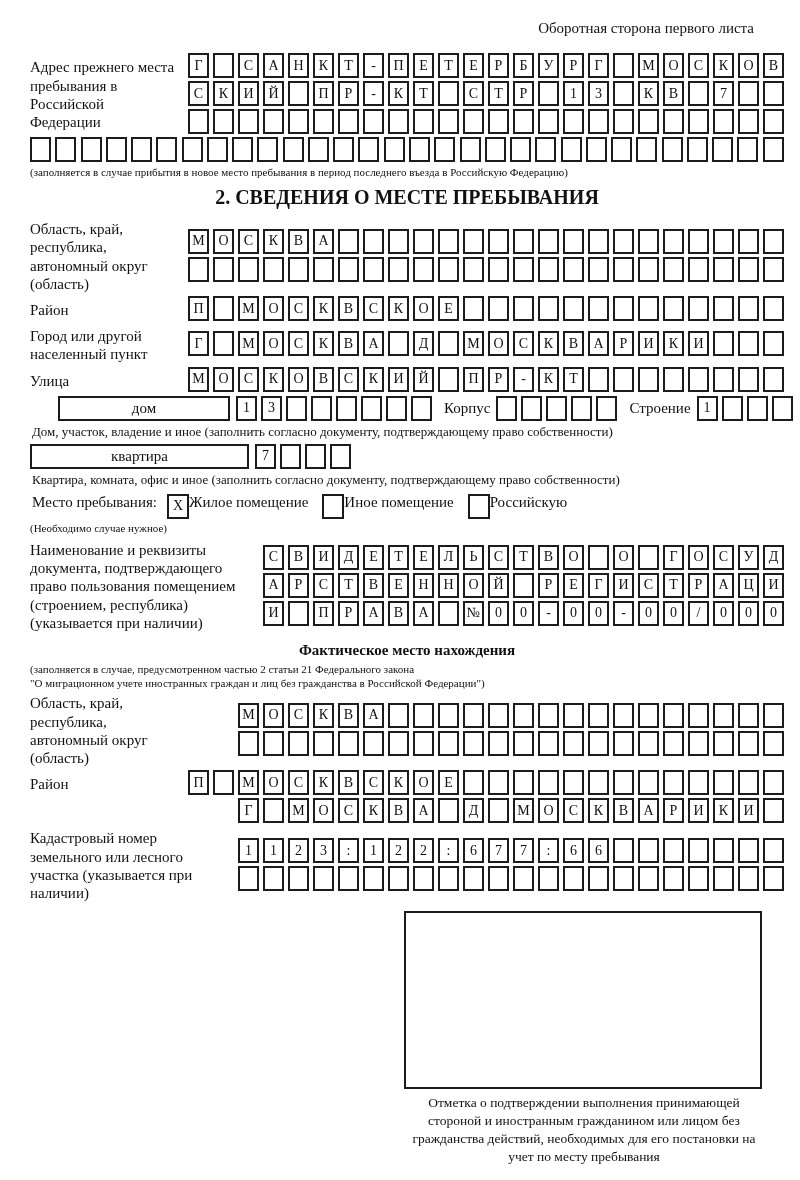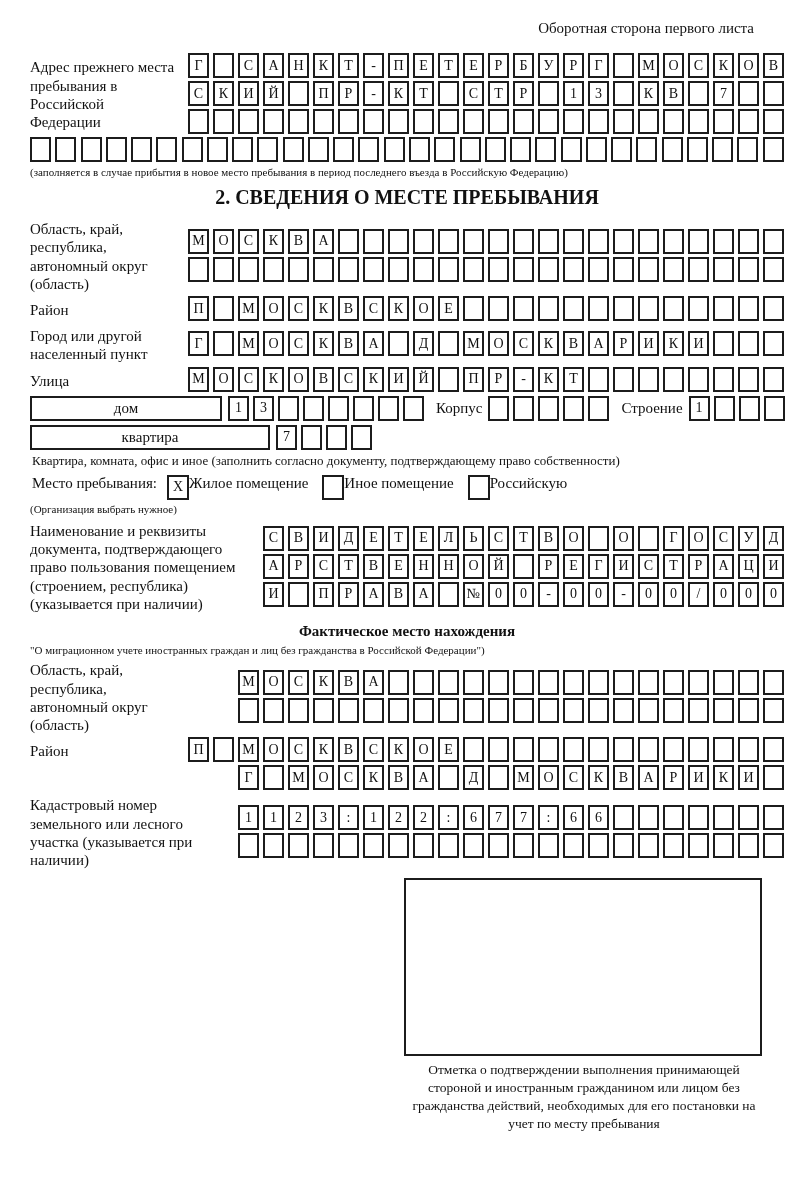--- a/index.html
+++ b/index.html
@@ -33,22 +33,22 @@
   .cnote { text-align:left; font-size:11px; margin:4px 0 2px 0; }
   .title { text-align:center; font-size:20px; font-weight:bold; margin:8px 0 8px 0; }
   .title.t2 { font-size:15px; margin:10px 0 4px 0; }
 
   .house-row { display:flex; align-items:center; margin:4px 0 2px 0; }
   .bigbox {
     height:25px; border:2px solid #1c1c1c;
     display:flex; align-items:center; justify-content:center;
     font-size:15px; flex-shrink:0;
   }
-  .w168 { width:192px; margin-right:6px; }
-  .w200 { width:240px; margin-right:6px; }
+  .w168 { width:172px; margin-right:6px;margin-left:28px; }
+  .w200 { width:219px; margin-right:6px; }
   .inline-label { font-size:15px; margin:0 6px 0 12px; }
   .lnote { font-size:13px; margin:3px 0 4px 2px; }
 
   .stay-row { display:flex; align-items:flex-start; margin:6px 0 0 2px; font-size:15px; }
   .slabel { margin-right:10px; }
   .olabel { margin:0 14px 0 0; }
   .checkbox {
     width:22px; height:25px; border:2px solid #1c1c1c; flex-shrink:0;
     display:flex; align-items:center; justify-content:center; font-size:14px;
   }
@@ -361,20 +361,21 @@
         <div class="cell"></div>
       </div>
     <div class="inline-label">Строение</div>
     <div class="cells left">
         <div class="cell">1</div>
         <div class="cell"></div>
         <div class="cell"></div>
         <div class="cell"></div>
       </div>
   </div>
+  <div class="lnote">Дом, участок, владение и иное (заполнить согласно документу, подтверждающему право собственности)</div>
 
   <div class="house-row">
     <div class="bigbox w200">квартира</div>
     <div class="cells left">
         <div class="cell">7</div>
         <div class="cell"></div>
         <div class="cell"></div>
         <div class="cell"></div>
       </div>
   </div>
@@ -382,21 +383,21 @@
 
   <div class="stay-row">
     <span class="slabel">Место пребывания:</span>
     <span class="checkbox">X</span>
     <span class="olabel">Жилое помещение</span>
     <span class="checkbox"></span>
     <span class="olabel">Иное помещение</span>
     <span class="checkbox"></span>
     <span class="olabel">Российскую</span>
   </div>
-  <div class="cnote choose">(Организация выбрать нужное)</div>
+  <div class="cnote choose">(Необходимо случае нужное)</div>
 
   <div class="field f-top">
     <div class="flabel w212">Наименование и реквизиты документа, подтверждающего право пользования помещением (строением, республика) (указывается при наличии)</div>
     <div class="cellblock">
       <div class="cells">
           <div class="cell">С</div>
           <div class="cell">В</div>
           <div class="cell">И</div>
           <div class="cell">Д</div>
           <div class="cell">Е</div>
@@ -460,20 +461,21 @@
           <div class="cell">0</div>
           <div class="cell">/</div>
           <div class="cell">0</div>
           <div class="cell">0</div>
           <div class="cell">0</div>
         </div>
     </div>
   </div>
 
   <div class="title t2">Фактическое место нахождения</div>
+  <div class="cnote">(заполняется в случае, предусмотренном частью 2 статьи 21 Федерального закона</div>
   <div class="cnote" style="margin-top:0;">"О миграционном учете иностранных граждан и лиц без гражданства в Российской Федерации")</div>
 
   <div class="field f-top">
     <div class="flabel">Область, край, республика, автономный округ (область)</div>
     <div class="cellblock">
       <div class="cells">
           <div class="cell">М</div>
           <div class="cell">О</div>
           <div class="cell">С</div>
           <div class="cell">К</div>

